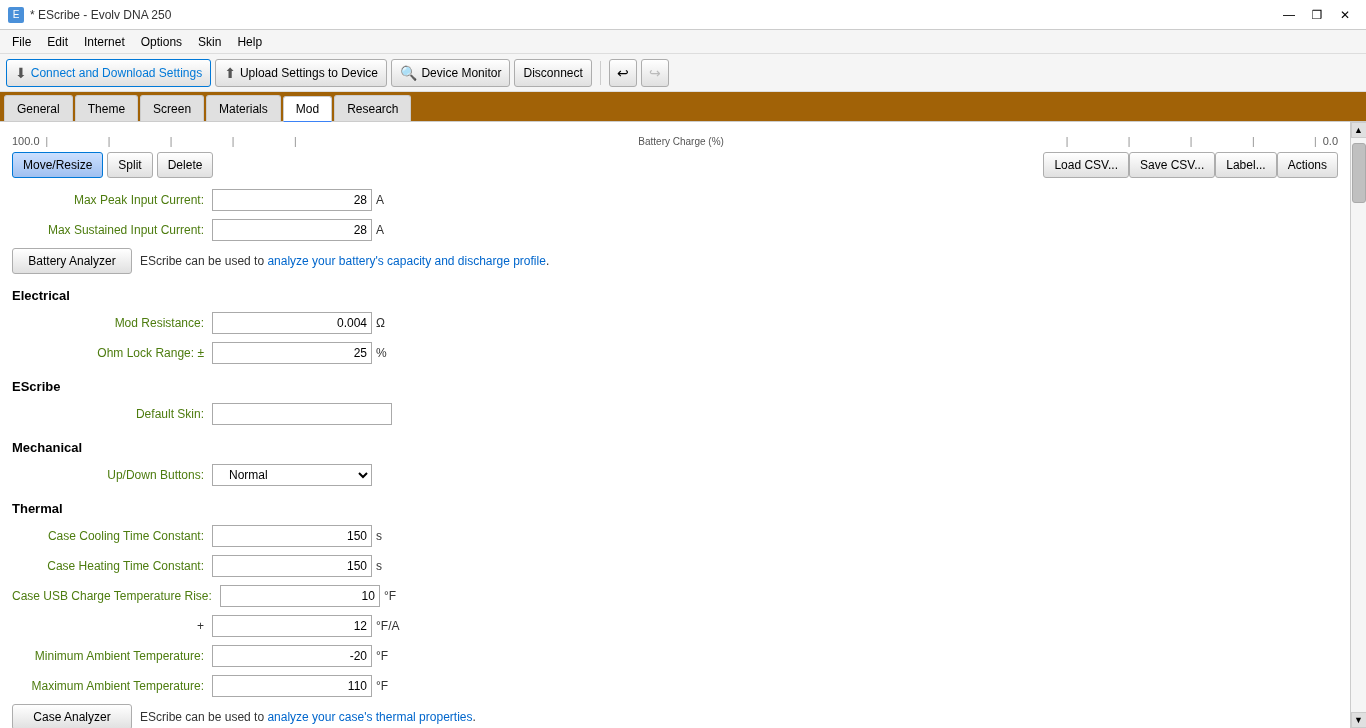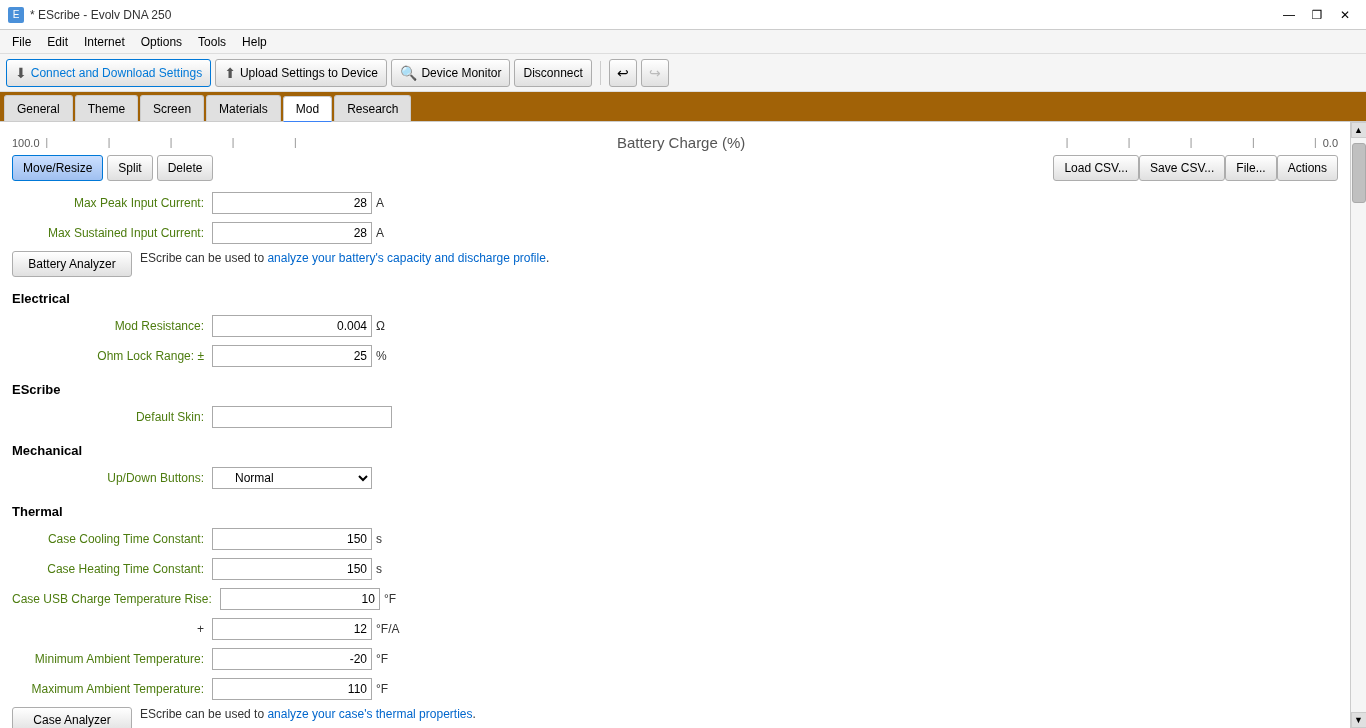--- a/index.html
+++ b/index.html
@@ -231,20 +231,21 @@
       text-align: right;
       background: #fff;
     }
     .form-unit {
       margin-left: 4px;
       font-size: 12px;
       color: #333;
     }
     .analyzer-row {
       display: flex;
+      align-items: center;
       margin-bottom: 10px;
       gap: 8px;
     }
     .analyzer-btn {
       padding: 3px 10px;
       border: 1px solid #adadad;
       background: linear-gradient(to bottom, #ffffff, #e0e0e0);
       border-radius: 3px;
       cursor: pointer;
       font-size: 12px;
@@ -258,21 +259,21 @@
     .analyzer-link {
       color: #0066cc;
       text-decoration: none;
     }
     .dropdown-select {
       width: 160px;
       height: 22px;
       border: 1px solid #aaa;
       background: #fff;
       font-size: 12px;
-      padding: 0 18px;
+      padding: 0 12px;
       cursor: pointer;
     }
     .plus-label {
       min-width: 200px;
       text-align: right;
       padding-right: 8px;
       font-size: 12px;
       color: #333;
     }
     .omega { font-size: 12px; }
@@ -293,21 +294,21 @@
     <button class="title-btn">❐</button>
     <button class="title-btn close">✕</button>
   </div>
 </div>
 
 <div id="menu-bar">
   <span class="menu-item">File</span>
   <span class="menu-item">Edit</span>
   <span class="menu-item">Internet</span>
   <span class="menu-item">Options</span>
-  <span class="menu-item">Tools</span>
+  <span class="menu-item">Skin</span>
   <span class="menu-item">Help</span>
 </div>
 
 <div id="toolbar">
   <button class="toolbar-btn active">
     <span class="toolbar-btn-icon">⬇</span>
     <span>Connect and Download Settings</span>
   </button>
   <button class="toolbar-btn">
     <span class="toolbar-btn-icon">⬆</span>
@@ -342,42 +343,42 @@
       <div style="flex:1; display:flex; flex-direction:column;">
         <div style="display:flex; justify-content:space-between; font-size:10px; color:#888; padding: 0 2px;">
           <span>|</span>
             <span>|</span>
             <span>|</span>
             <span>|</span>
             <span>|</span>
         </div>
       </div>
       <div style="flex:3; text-align:center;">
-        <span style="font-size:15px; color:#555;">Battery Charge (%)</span>
+        <span style="font-size:10px; color:#555;">Battery Charge (%)</span>
       </div>
       <div style="flex:1; display:flex; flex-direction:column;">
         <div style="display:flex; justify-content:space-between; font-size:10px; color:#888; padding: 0 2px;">
           <span>|</span>
             <span>|</span>
             <span>|</span>
             <span>|</span>
             <span>|</span>
         </div>
       </div>
       <span style="font-size:11px; color:#555; margin-left:4px;">0.0</span>
     </div>
 
     <div id="action-row">
       <button class="action-btn action-btn-active">Move/Resize</button>
       <button class="action-btn">Split</button>
       <button class="action-btn">Delete</button>
       <div class="action-right">
         <button class="action-btn">Load CSV...</button>
         <button class="action-btn">Save CSV...</button>
-        <button class="action-btn">File...</button>
+        <button class="action-btn">Label...</button>
         <button class="action-btn">Actions</button>
       </div>
     </div>
 
     <div class="form-row">
       <span class="form-label">Max Peak Input Current:</span>
       <input type="text" class="form-input" value="28" style="">
       <span class="form-unit">A</span>
     </div>
 

